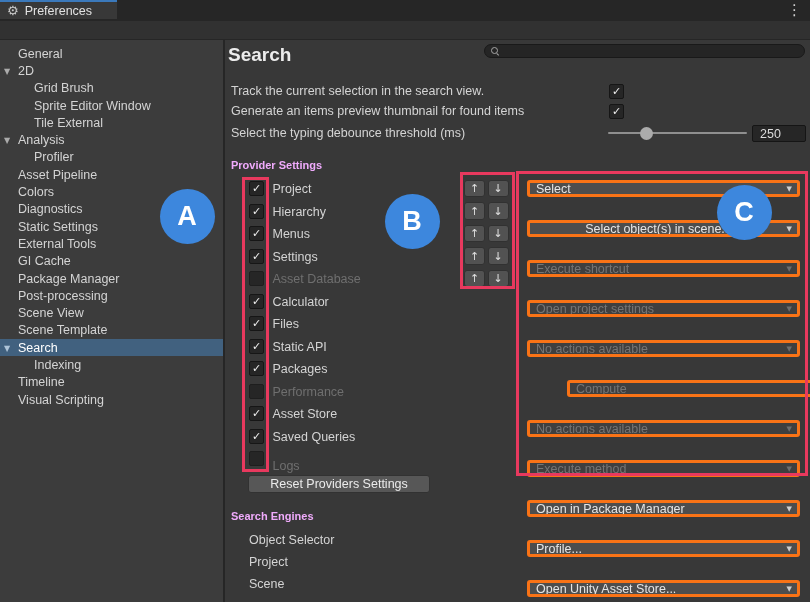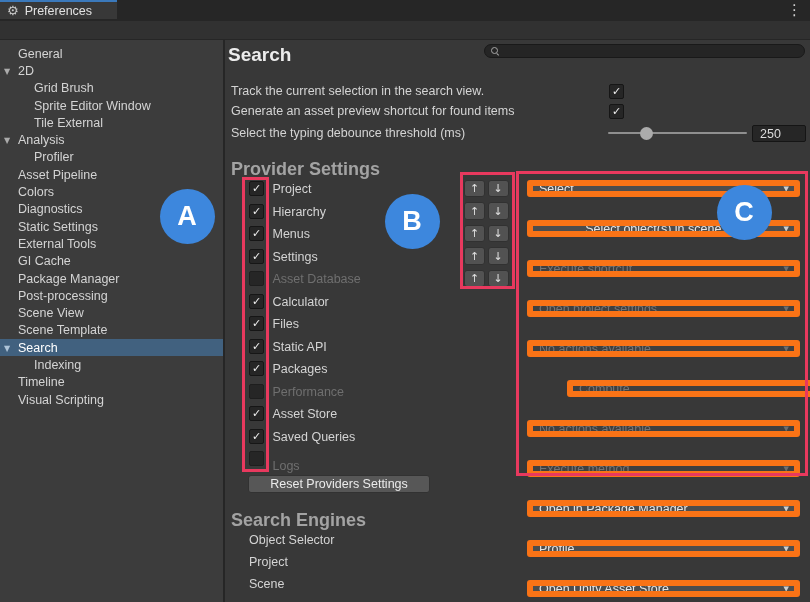--- a/index.html
+++ b/index.html
@@ -35,34 +35,34 @@
   .tree-item .twisty{position:absolute;left:4px;top:50%;transform:translateY(-50%);font-size:8px;color:#ababab;}
   .tree-item .lbl{white-space:nowrap;}
   .tree-item .lvl0{margin-left:18px;}
   .tree-item .lvl1{margin-left:34px;}
   .tree-item.selected{background:#41617f;color:#ffffff;}
   .tree-item.selected .twisty{color:#aec4d8;}
 
   
   .main{left:225px;top:40px;width:585px;height:562px;}
   .h1{left:3px;top:4px;font-size:19px;font-weight:bold;color:#ececec;}
-  .sec-h{font-size:18px;font-weight:bold;color:#a3a3a3;}
+  .sec-h{font-size:11px;font-weight:bold;color:#f0abfc;}
   .row-label{color:#d4d4d4;white-space:nowrap;}
 
   .checkbox{width:15px;height:15px;background:#262626;border:1px solid #161616;border-radius:2px;
             box-sizing:border-box;display:flex;align-items:center;justify-content:center;}
   .checkbox .tick{color:#efefef;font-size:11px;line-height:1;font-family:"DejaVu Sans",sans-serif;}
   .checkbox.dim{border-color:#1e1e1e;}
 
   .slider-track{height:2px;background:#8f8f8f;border-radius:1px;}
   .slider-handle{width:13px;height:13px;border-radius:50%;background:#ababab;}
   .num-field{width:54px;height:17px;background:#262626;border:1px solid #151515;border-radius:2px;
              box-sizing:border-box;color:#dcdcdc;padding:1px 0 0 7px;}
 
-  .dropdown{height:17.5px;background:#4d4d4d;border:6px solid #f97316;border-radius:3px;box-sizing:border-box;
+  .dropdown{height:17.5px;background:#4d4d4d;border:3px solid #f97316;border-radius:3px;box-sizing:border-box;
             display:flex;align-items:center;padding:0 16px 0 6px;position:relative;color:#e5e5e5;white-space:nowrap;overflow:hidden;}
   .dropdown .dd-arrow{position:absolute;right:5px;top:50%;transform:translateY(-50%);font-size:7px;color:#cfcfcf;}
   .dropdown.disabled{background:#3f3f3f;color:#757575;}
   .dropdown.disabled .dd-arrow{color:#6e6e6e;}
 
   .sq-btn{width:21px;height:17.5px;background:#525252;border:1px solid #313131;border-radius:3px;box-sizing:border-box;
           display:flex;align-items:center;justify-content:center;color:#e0e0e0;font-size:11px;}
   .push-btn{height:18px;background:#575757;border:1px solid #323232;border-radius:3px;box-sizing:border-box;
             color:#ebebeb;display:flex;align-items:center;justify-content:center;font-size:12.5px;}
 
@@ -163,21 +163,21 @@
 <div class="abs divider"></div>
 
 <div class="abs main">
   <div class="abs h1">Search</div>
 
   <div class="abs row-label" style="left:6px;top:44px;">Track the current selection in the search view.</div>
   <div class="abs checkbox" style="left:384px;top:43.5px;">
     <span class="tick icon">✓</span>
   </div>
 
-  <div class="abs row-label" style="left:6px;top:64px;">Generate an asset preview shortcut for found items</div>
+  <div class="abs row-label" style="left:6px;top:64px;">Generate an items preview thumbnail for found items</div>
   <div class="abs checkbox" style="left:384px;top:63.5px;">
     <span class="tick icon">✓</span>
   </div>
 
   <div class="abs row-label" style="left:6px;top:86px;">Select the typing debounce threshold (ms)</div>
   <div class="abs slider-track" style="left:383px;top:92px;width:139px;"></div>
   <div class="abs slider-handle" id="slider-handle" style="top: 86.5px; left: 415.42px;"></div>
   <div class="abs num-field" style="left:527px;top:84.5px;">250</div>
 
   <div class="abs sec-h" style="left:6px;top:119px;">Provider Settings</div>

